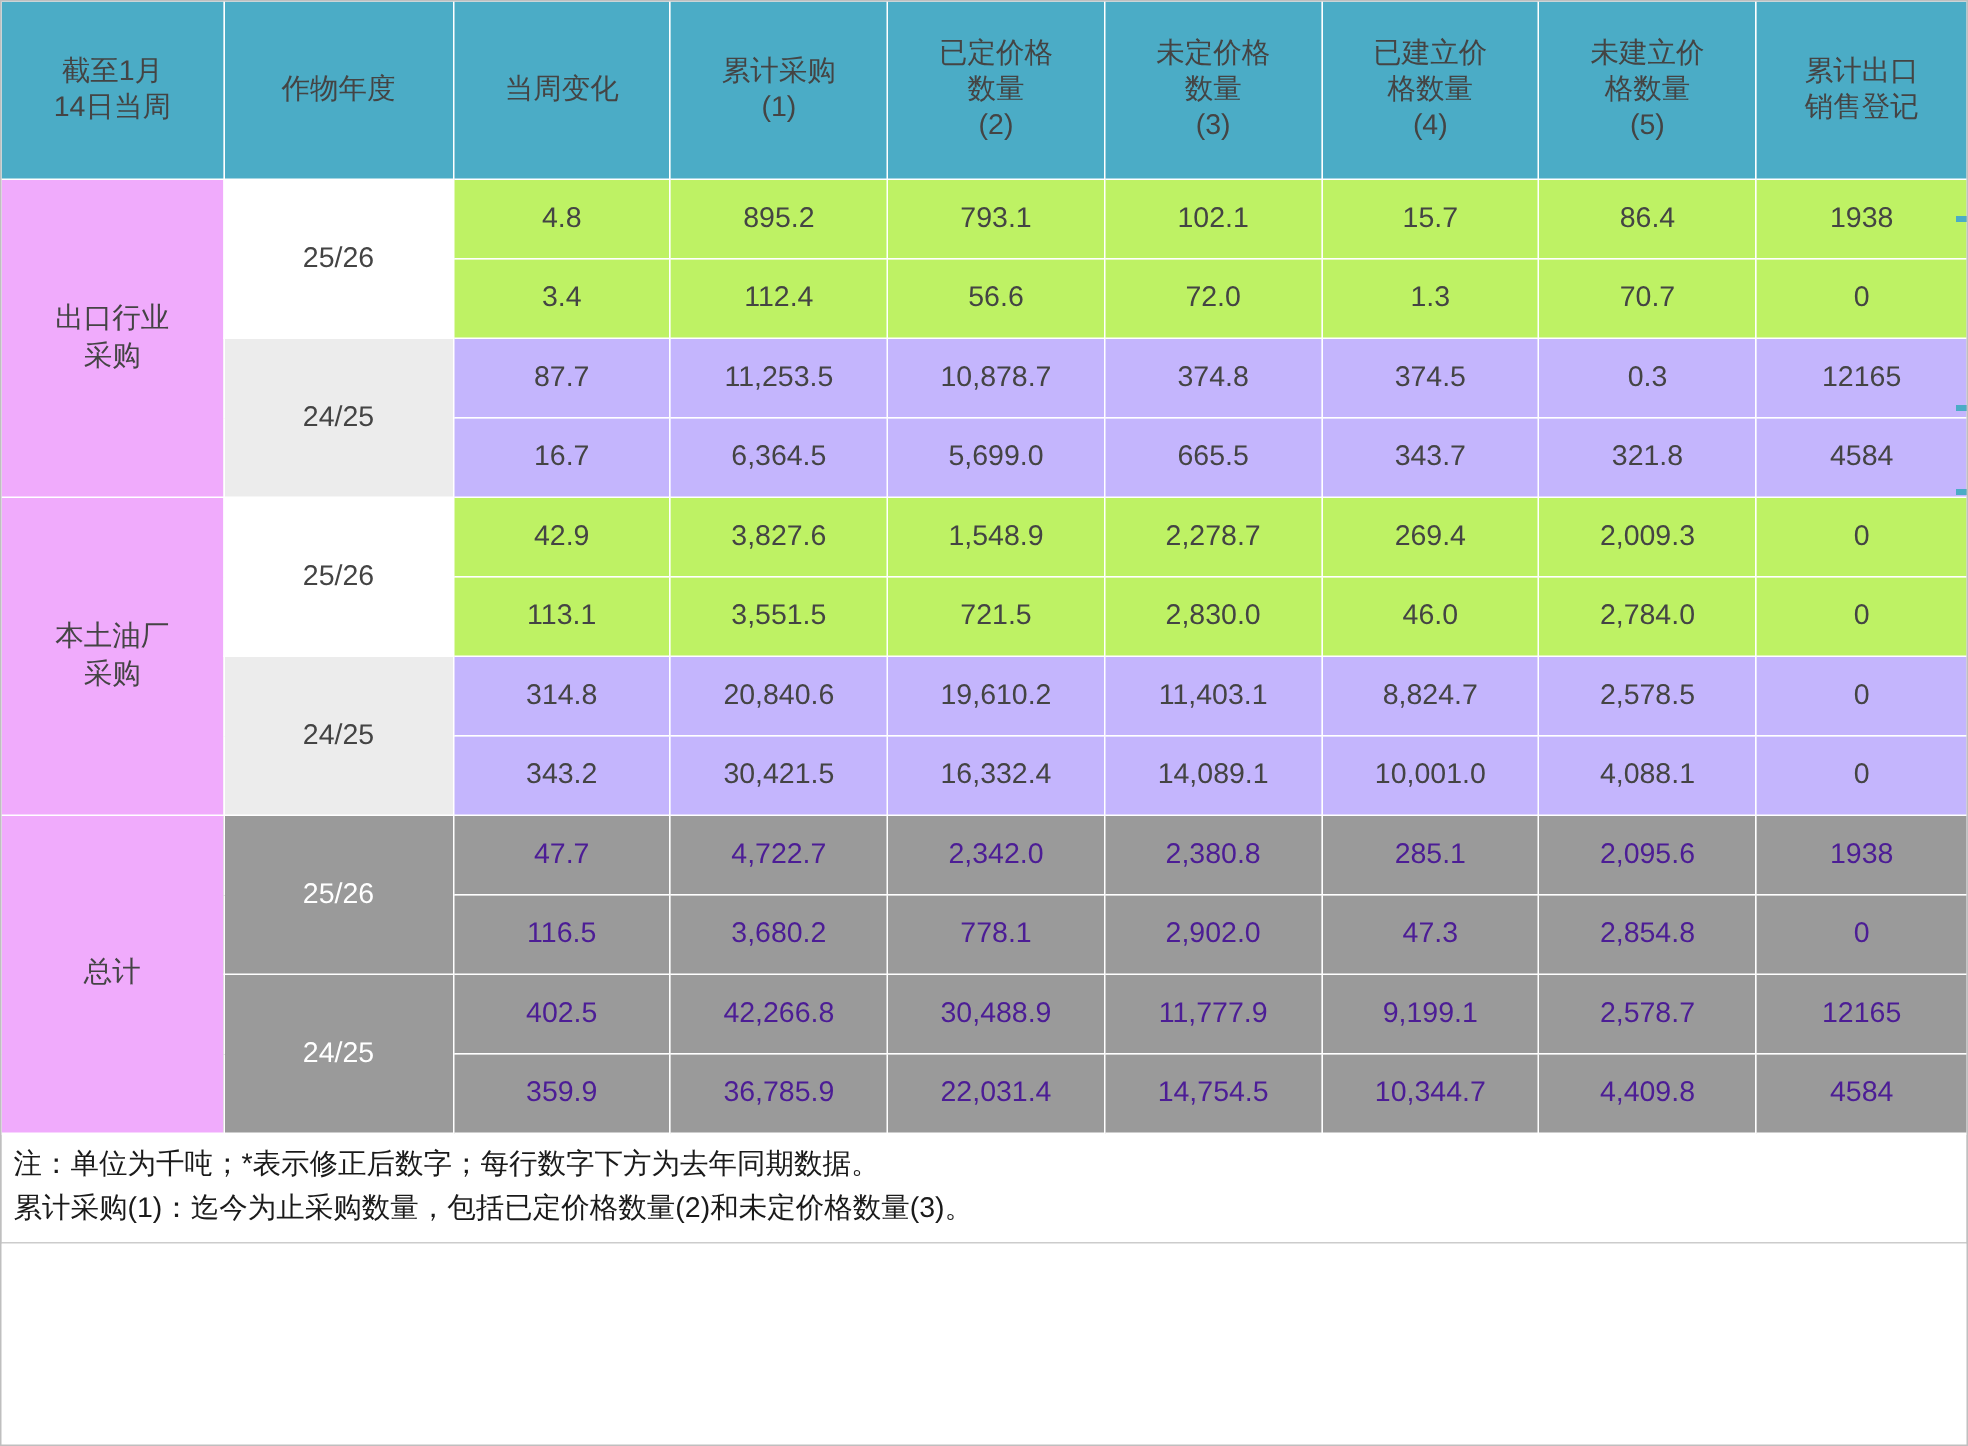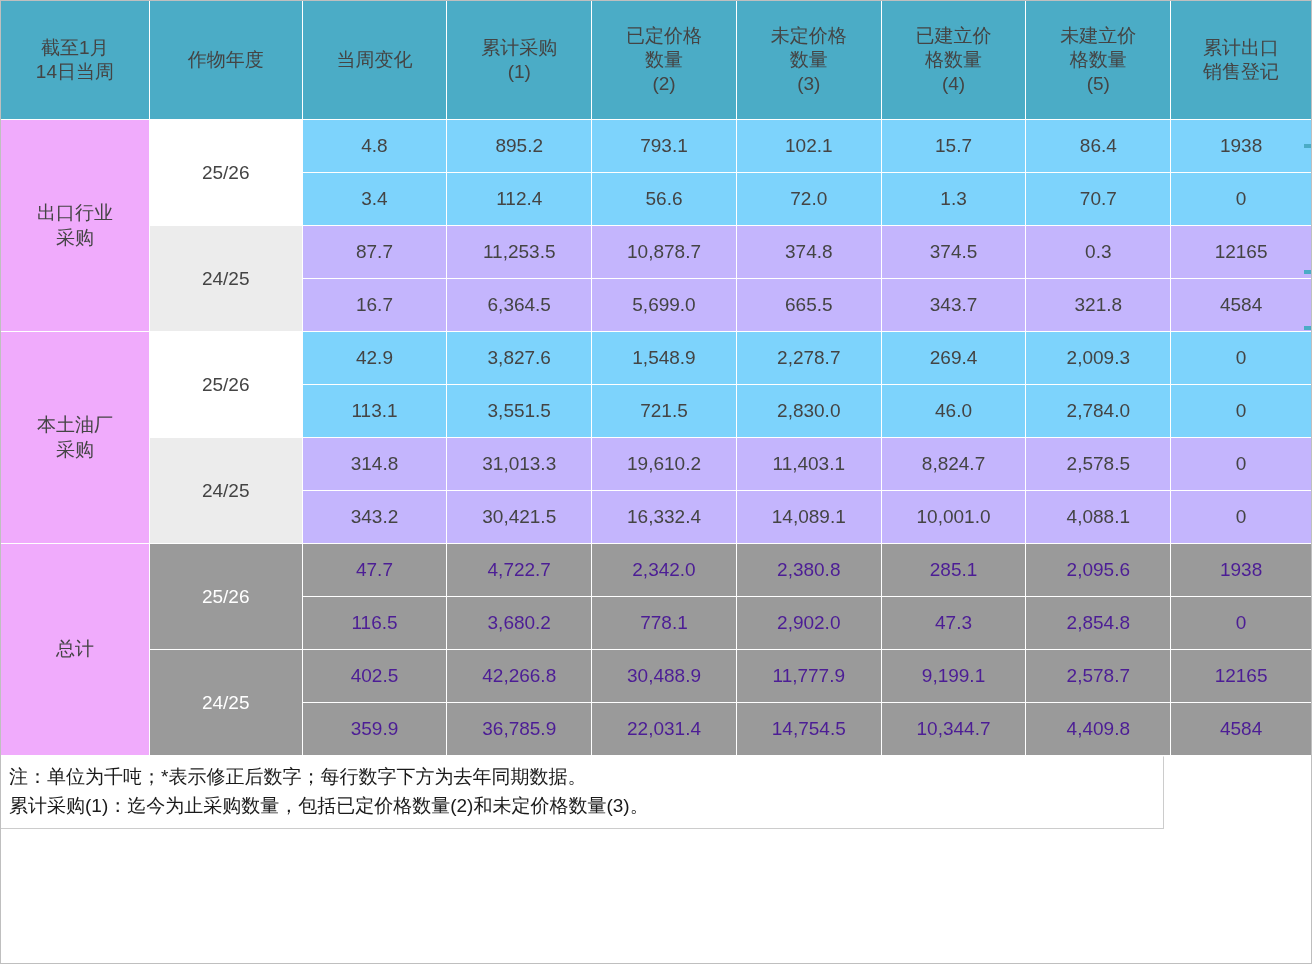--- a/index.html
+++ b/index.html
@@ -64,21 +64,21 @@
     color: #555555;
   }
   td.year.white { background: #ffffff; }
   td.year.gray  { background: #ececec; }
   td.year.dark  { background: #9a9a9a; color: #ffffff; }
 
   td.val {
     height: 52px;
     font-size: 19px;
   }
-  tr.white td.val { background: #7dd3fc; }
+  tr.white td.val { background: #bef264; }
   tr.gray  td.val { background: #c4b5fd; }
   tr.dark  td.val { background: #9a9a9a; color: #4c1d95; }
 
   
   col.c-group { width: 148px; }
   col.c-year  { width: 152px; }
   col.c-d     { width: 144px; }
   col.c-last  { width: 140px; }
 
   
@@ -97,21 +97,21 @@
     background: #4bacc6;
   }
 
   
   .notes {
     border: 1px solid #cccccc;
     border-top: 1px solid #ffffff;
     background: #ffffff;
     padding: 6px 12px 8px 8px;
     box-sizing: border-box;
-    width: 1164px;
+    width: 1312px;
   }
   .notes div {
     font-size: 19px;
     color: #1a1a1a;
     line-height: 1.5;
     white-space: nowrap;
   }
   .outer-border {
     position: absolute;
     left: 0; top: 0;
@@ -243,21 +243,21 @@
           <td class="val">3,551.5</td>
           <td class="val">721.5</td>
           <td class="val">2,830.0</td>
           <td class="val">46.0</td>
           <td class="val">2,784.0</td>
           <td class="val">0</td>
         </tr>
         <tr class="gray">
           <td class="year gray" rowspan="2">24/25</td>
           <td class="val">314.8</td>
-          <td class="val">31,013.3</td>
+          <td class="val">20,840.6</td>
           <td class="val">19,610.2</td>
           <td class="val">11,403.1</td>
           <td class="val">8,824.7</td>
           <td class="val">2,578.5</td>
           <td class="val">0</td>
         </tr>
         <tr class="gray">
           <td class="val">343.2</td>
           <td class="val">30,421.5</td>
           <td class="val">16,332.4</td>

